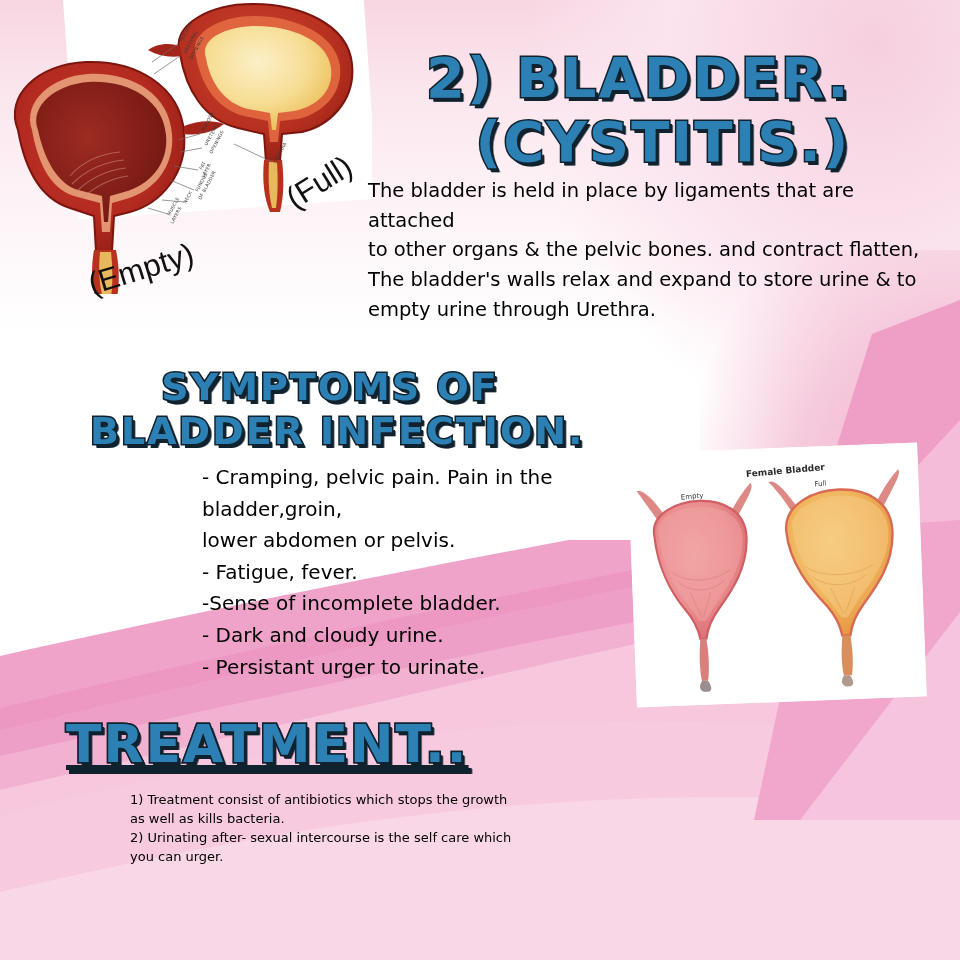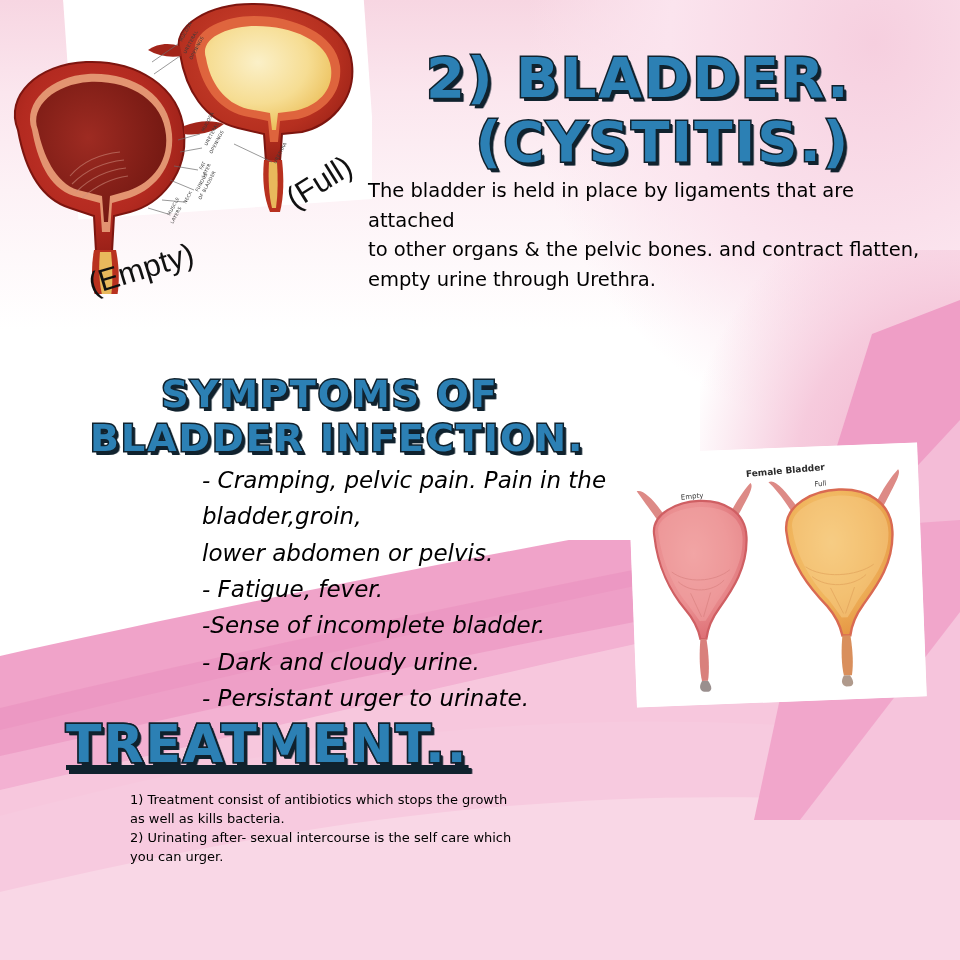--- a/index.html
+++ b/index.html
@@ -82,21 +82,21 @@
     line-height:1.0;
     white-space:nowrap;
   }
   .title-main{
     position:absolute;left:418px;top:50px;
     font-size:56px;text-align:left;margin-left:8px;
   }
   .title-main .l2{display:block;margin-left:32px;margin-top:8px;text-align:right;}
 
   .h-symptoms{
-    position:absolute;left:90px;top:368px;font-size:38px;text-align:center;width:480px;margin-top:7px;
+    position:absolute;left:90px;top:368px;font-size:38px;text-align:center;width:480px;
   }
   .h-symptoms .l1{display:block;}
   .h-symptoms .l2{display:block;margin-top:6px;}
 
   .h-treatment{
     position:absolute;left:66px;top:718px;font-size:52px;text-decoration:underline;
   }
 
   
   .body-text{
@@ -107,21 +107,21 @@
     line-height:1.52;
     font-weight:400;
   }
   .intro{
     left:368px;top:176px;width:578px;
   }
   .intro p{margin:0;}
 
   .symptom-list{
     left:202px;top:462px;width:420px;
-    font-size:23px;line-height:1.58;font-style:italic;
+    font-size:20px;line-height:1.58;
   }
   .symptom-list .it{margin:0;}
 
   .treat-list{
     left:130px;top:790px;width:520px;
     font-size:13px;line-height:1.47;
   }
   .treat-list .it{margin:0;}
 </style>
 </head>
@@ -314,20 +314,21 @@
   </div>
 
   <div class="cartoon title-main">
     <span class="l1">2) BLADDER.</span>
     <span class="l2">(CYSTITIS.)</span>
   </div>
 
   <div class="body-text intro">
     <p>The bladder is held in place by ligaments that are attached</p>
     <p>to other organs &amp; the pelvic bones. and contract flatten,</p>
+    <p>The bladder's walls relax and expand to store urine &amp; to</p>
     <p>empty urine through Urethra.</p>
   </div>
 
   <div class="cartoon h-symptoms">
     <span class="l1">SYMPTOMS OF</span>
     <span class="l2">BLADDER INFECTION.</span>
   </div>
 
   <div class="body-text symptom-list">
     <p class="it">- Cramping, pelvic pain. Pain in the bladder,groin,</p>

